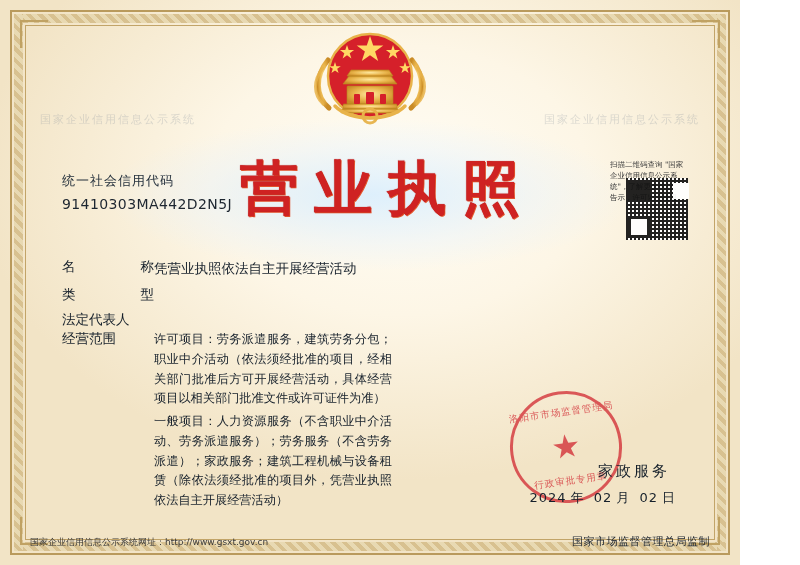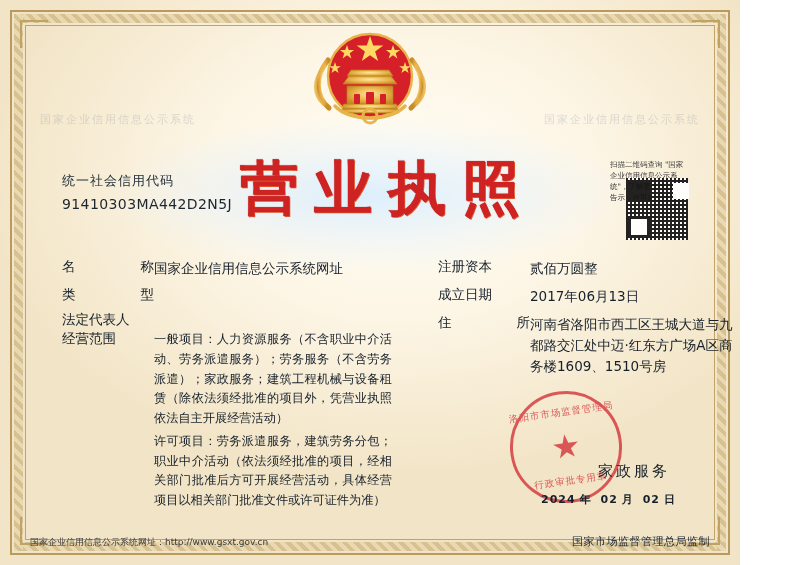--- a/index.html
+++ b/index.html
@@ -199,24 +199,23 @@
     bottom: 84px;
     text-align: left;
     font-size: 15px;
     letter-spacing: 3px;
     color: #16202b;
   }
   .issue-date {
     position: absolute;
     right: 62px;
     bottom: 58px;
-    font-size: 11px;
+    font-size: 13px;
     letter-spacing: 1px;
     color: #16202b;
-    font-weight: bold;
   }
   .issue-date span { margin: 0 2px; }
 
   .seal {
     position: absolute;
     right: 118px;
     bottom: 62px;
     width: 112px;
     height: 112px;
     border-radius: 50%;
@@ -348,68 +347,47 @@
 
   <div class="qr-note" style="right:52px; top:160px; width:78px;">扫描二维码查询 "国家企业信用信息公示系统"，了解更多信息、告示，许可监管信息。</div>
   <div class="qr-img" style="right:52px; top:178px;"></div>
 
   <div class="left-col">
     <div class="row">
       <div class="lbl">
         <span>名</span>
         <span>称</span>
       </div>
-      <div class="val">国家企业信用信息公示系统网址</div>
+      <div class="val">凭营业执照依法自主开展经营活动</div>
     </div>
     <div class="row">
       <div class="lbl">
         <span>类</span>
         <span>型</span>
       </div>
     </div>
     <div class="row">
       <div class="lbl">
         <span>法定代表人</span>
       </div>
     </div>
   </div>
 
   <div class="scope-col">
     <div class="row">
       <div class="lbl">
         <span>经营范围</span>
       </div>
       <div class="val scope-text">
+        <p>许可项目：劳务派遣服务，建筑劳务分包；职业中介活动（依法须经批准的项目，经相关部门批准后方可开展经营活动，具体经营项目以相关部门批准文件或许可证件为准）</p>
         <p>一般项目：人力资源服务（不含职业中介活动、劳务派遣服务）；劳务服务（不含劳务派遣）；家政服务；建筑工程机械与设备租赁（除依法须经批准的项目外，凭营业执照依法自主开展经营活动）</p>
-        <p>许可项目：劳务派遣服务，建筑劳务分包；职业中介活动（依法须经批准的项目，经相关部门批准后方可开展经营活动，具体经营项目以相关部门批准文件或许可证件为准）</p>
       </div>
     </div>
   </div>
 
-  <div class="right-col">
-    <div class="row">
-      <div class="lbl">
-        <span>注册资本</span>
-      </div>
-      <div class="val">贰佰万圆整</div>
-    </div>
-    <div class="row">
-      <div class="lbl">
-        <span>成立日期</span>
-      </div>
-      <div class="val">2017年06月13日</div>
-    </div>
-    <div class="row">
-      <div class="lbl">
-        <span>住</span>
-        <span>所</span>
-      </div>
-      <div class="val">河南省洛阳市西工区王城大道与九都路交汇处中迈·红东方广场A区商务楼1609、1510号房</div>
-    </div>
-  </div>
 
   <div class="seal">
     <div class="seal-text-top">洛阳市市场监督管理局</div>
     <div class="seal-text-bottom">行政审批专用章</div>
   </div>
 
   <div class="authority">家政服务</div>
 
   <div class="issue-date">
     <span>2024</span><span>年</span>

